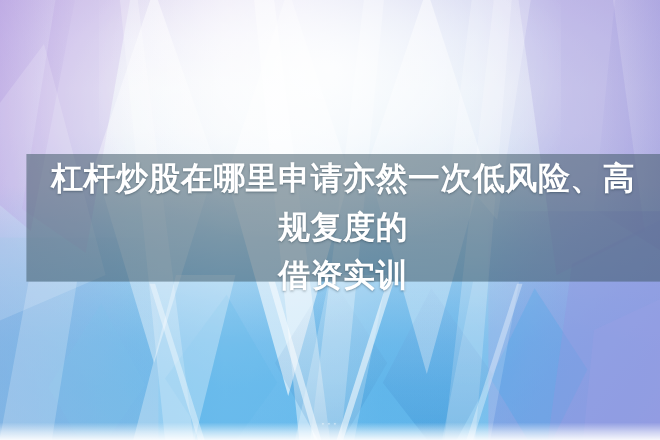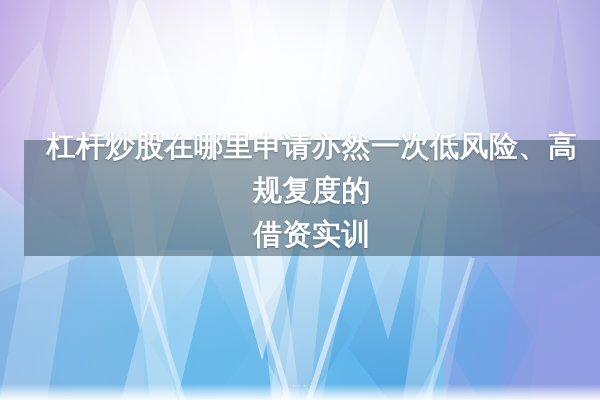--- a/index.html
+++ b/index.html
@@ -148,21 +148,21 @@
   .title-band {
     position: absolute;
     left: 0;
     right: 0;
     top: 140px;
     height: 116px;
     background: rgba(62,86,100,0.52);
     display: flex;
     flex-direction: column;
     align-items: center;
-    justify-content: flex-end;
+    justify-content: flex-start;
     box-sizing: border-box;
     padding: 0 10px;
     margin-left: 24px;
   }
 
   .title-text {
     margin: 0;
     width: 100%;
     text-align: center;
     color: #ffffff;

